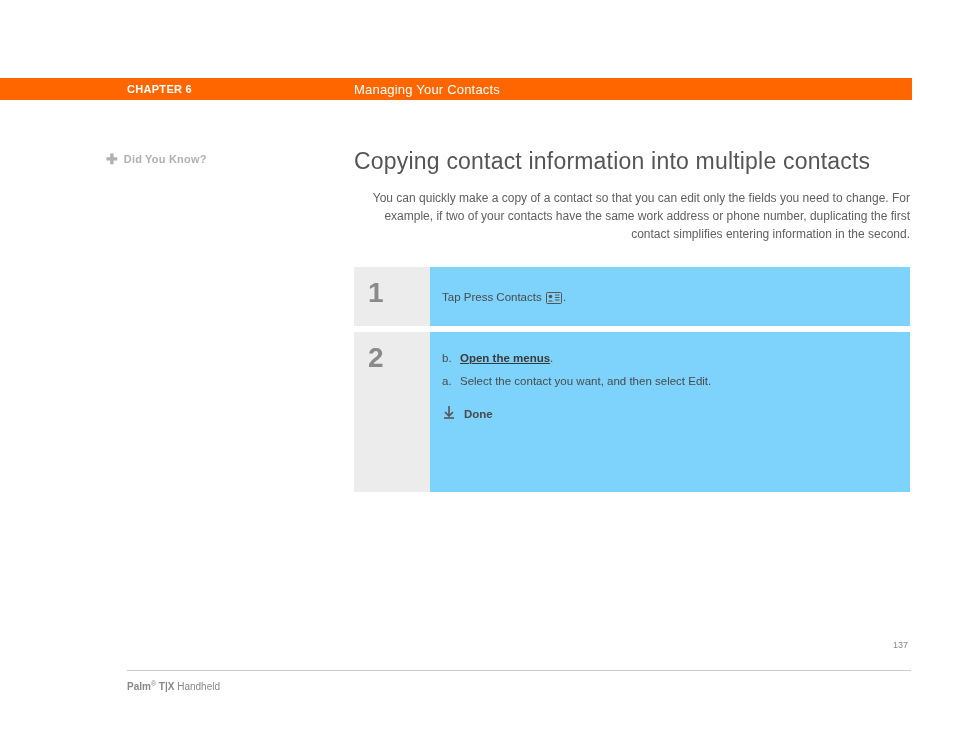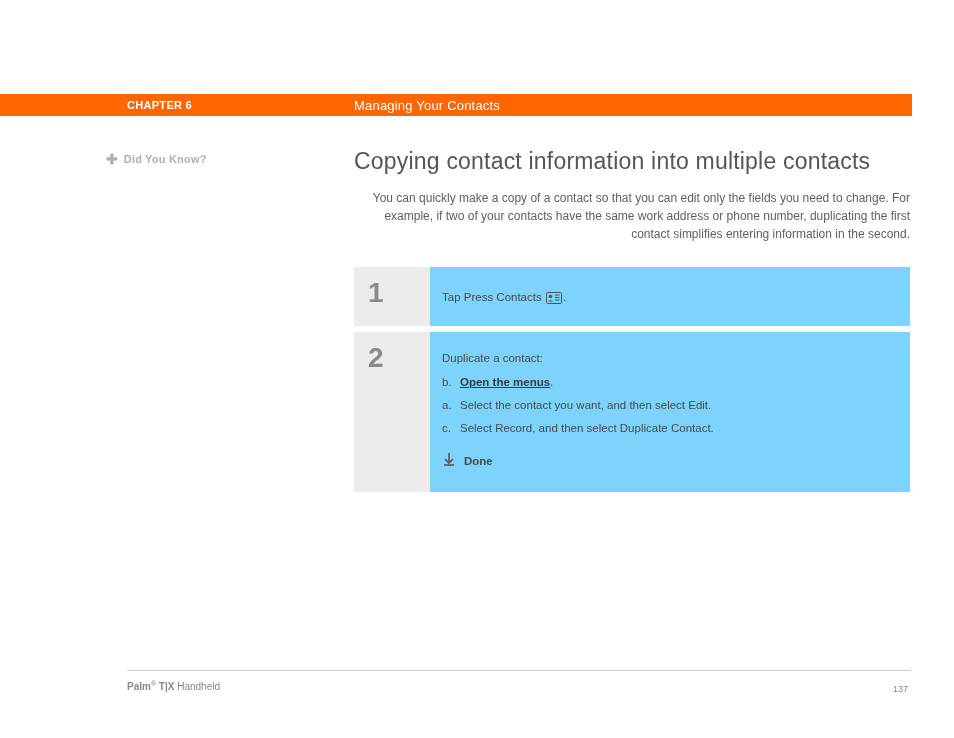--- a/index.html
+++ b/index.html
@@ -6,21 +6,21 @@
     body {
       font-family: Arial, Helvetica, sans-serif;
       background: #ffffff;
       width: 954px;
       height: 738px;
       position: relative;
       color: #4a4a4a;
     }
     .header-bar {
       position: absolute;
-      top: 94px;
+      top: 78px;
       left: 0;
       width: 912px;
       height: 22px;
       background: #ff6600;
       display: flex;
       align-items: center;
     }
     .chapter-label {
       position: absolute;
       left: 127px;
@@ -167,21 +167,21 @@
       position: absolute;
       top: 680px;
       left: 127px;
       font-size: 10px;
       color: #888888;
     }
     .footer-left .bold { font-weight: bold; }
     .footer-left sup { font-size: 7px; vertical-align: super; }
     .footer-right {
       position: absolute;
-      top: 684px;
+      top: 640px;
       right: 46px;
       font-size: 9px;
       color: #888888;
     }
   </style>
 </head>
 <body>
 
 <div class="header-bar">
   <span class="chapter-label">CHAPTER 6</span>
@@ -215,29 +215,25 @@
               <line x1="9" y1="8" x2="13.5" y2="8" stroke="#555" stroke-width="1"></line>
             </svg></span><span class="step-body-text">.</span>
       </div>
     </div>
 
     <div class="step">
       <div class="step-number-cell" style="min-height:160px;">
         <div class="step-number">2</div>
       </div>
       <div class="step-body">
-        <div class="step-body-lead">Duplicate a contact:</div>
         <div class="substep">
           <span class="letter">b.</span><span class="link-text">Open the menus</span><span>.</span>
         </div>
         <div class="substep">
           <span class="letter">a.</span><span>Select the contact you want, and then select Edit.</span>
-        </div>
-        <div class="substep">
-          <span class="letter">c.</span><span>Select Record, and then select Duplicate Contact.</span>
         </div>
         <div class="done-row">
           <span class="done-icon"><svg width="14" height="14" viewBox="0 0 14 14">
                 <line x1="7" y1="1" x2="7" y2="10" stroke="#555" stroke-width="1.6"></line>
                 <polyline points="3,7 7,11 11,7" fill="none" stroke="#555" stroke-width="1.6"></polyline>
                 <line x1="2" y1="13" x2="12" y2="13" stroke="#555" stroke-width="1.6"></line>
               </svg></span>
           <span class="done-label">Done</span>
         </div>
       </div>

